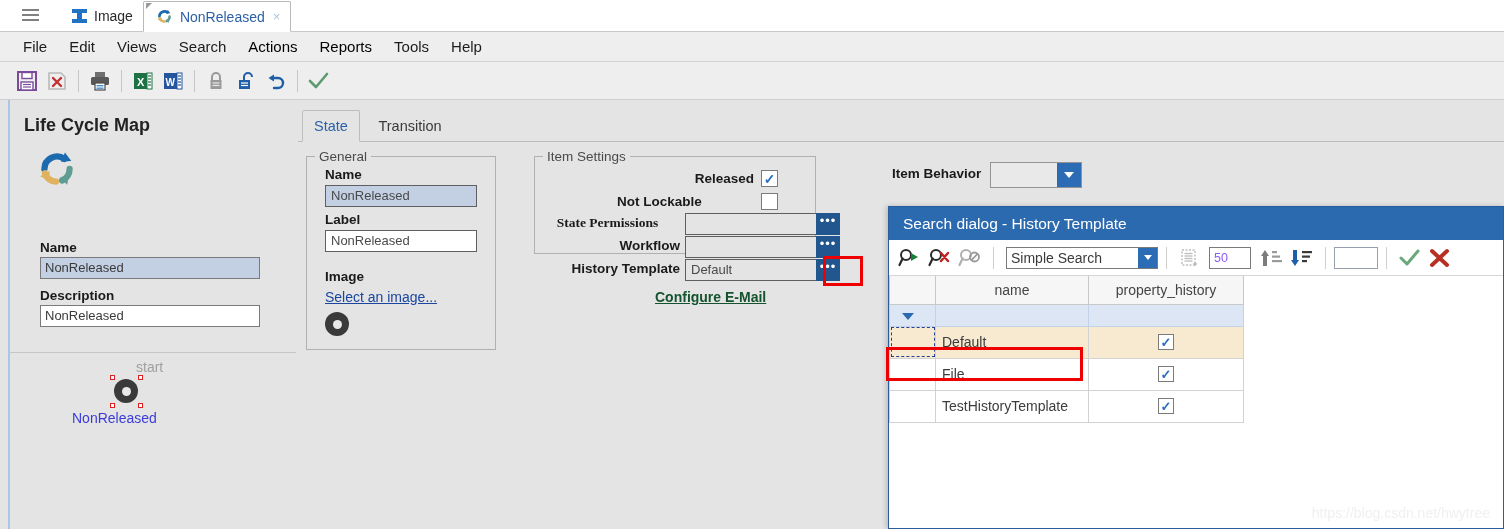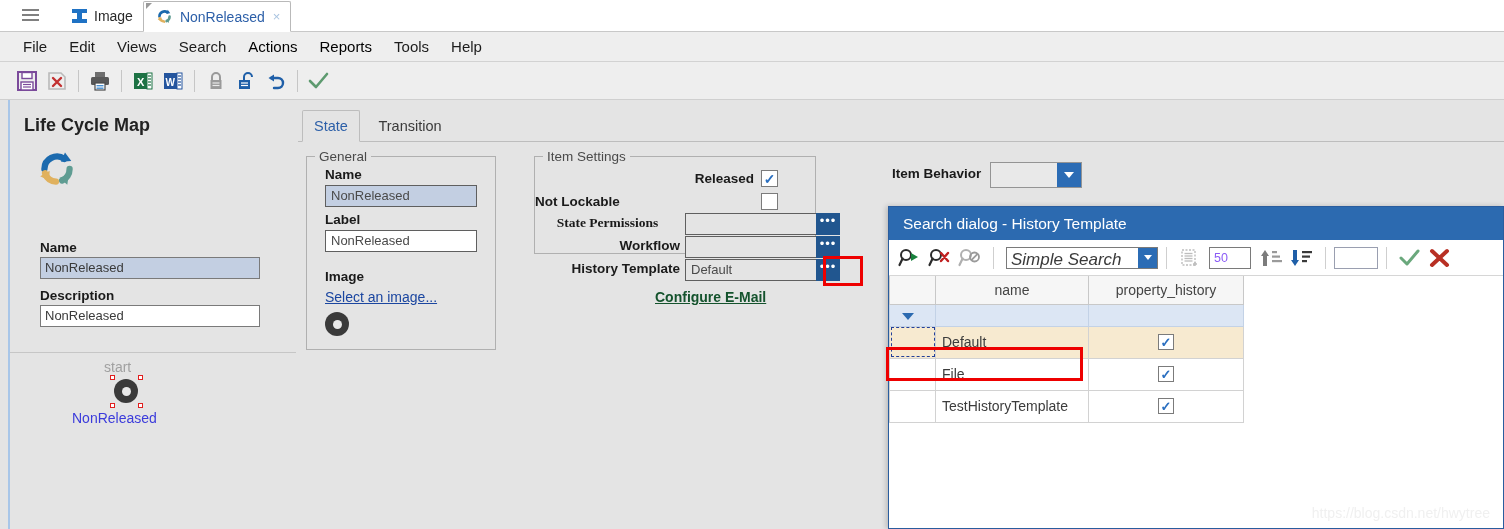--- a/index.html
+++ b/index.html
@@ -124,21 +124,21 @@
     font-family: "Liberation Sans", sans-serif;
     font-size: 13px; color: #3a3a3a;
     padding: 0 4px; line-height: 20px;
   }
   .lp-input.sel { background: #c3cfe2; }
   .lp-divider {
     position: absolute; left: 0; top: 252px; width: 286px; height: 1px; background: #c6c6c6;
   }
   .graph { position: absolute; left: 0; top: 253px; width: 286px; height: 176px; }
   .node-start-label {
-    position: absolute; font-size: 14px; color: #a0a0a0;
+    position: absolute; font-size: 14px; color: #a0a0a0; margin-left: 32px;
   }
   .node-circle {
     position: absolute; width: 24px; height: 24px; border-radius: 50%;
     background: #3a3a3a; display:flex; align-items:center; justify-content:center;
   }
   .node-circle i{ display:block; width:9px;height:9px;border-radius:50%;background:#e9e9e9; }
   .node-label {
     position: absolute; font-size: 14px; color: #3b3bdb;
   }
   .handle { position: absolute; width: 5px; height: 5px; background: #ffffff; border: 1px solid #e02020; }
@@ -231,21 +231,21 @@
     height: 36px; background: #ffffff;
     border-bottom: 1px solid #d6d6d6;
     display: flex; align-items: center; padding-left: 6px;
   }
   .dsep { width: 1px; height: 22px; background: #cfcfcf; margin: 0 8px; }
   .dbtn { width: 30px; height: 28px; display:flex; align-items:center; justify-content:center; cursor:pointer; }
   .search-combo {
     width: 152px; height: 22px; border: 1px solid #7a7a7a;
     background: #ffffff; display: flex; align-items: stretch; margin-left: 4px;
   }
-  .search-combo .sc-text { flex:1; font-size:17px; color:#3a3a3a; padding: 2px 4px; font-style: italic; }
+  .search-combo .sc-text { flex:1; font-size:14px; color:#3a3a3a; padding: 2px 4px; }
   .search-combo .sc-arrow { width:19px; background:#2b6cb5; display:flex; align-items:center; justify-content:center; }
   .search-combo .sc-arrow::after{
     content:""; border-left:4px solid transparent; border-right:4px solid transparent; border-top:5px solid #fff;
   }
   .numbox {
     width: 42px; height: 22px; border: 1px solid #7a7a7a; background: #fff;
     font-size: 12.5px; color: #8b5cf6; padding: 1px 4px; margin-left: 4px; line-height: 18px;
   }
   .blankbox { width: 44px; height: 22px; border: 1px solid #9a9fb0; background: #fff; }
 
@@ -467,21 +467,21 @@
           <i></i>
         </div>
     </div>
 
     <div class="groupbox" style="left:236px; top:56px; width:282px; height:98px;">
       <span class="gb-legend">Item Settings</span>
 
       <div class="lbl-bold" style="left:0px; top:14px; width:219px; text-align:right;">Released</div>
       <div class="cb checked" style="left:226px; top:13px;"></div>
 
-      <div class="lbl-bold" style="left:0px; top:37px; width:219px; text-align:left;">Not Lockable</div>
+      <div class="lbl-bold" style="left:15px; top:37px; width:219px; text-align:center;">Not Lockable</div>
       <div class="cb" style="left:226px; top:36px;"></div>
 
       <div class="lbl-bold" style="left:0px; top:58px; width:145px; text-align:center;font-family:Liberation Serif, serif;">State Permissions</div>
       <div class="fld grey" style="left:150px; top:56px; width:155px;"></div>
       <div class="ellipsis-btn" style="left:281px; top:56px;">•••</div>
 
       <div class="lbl-bold" style="left:0px; top:81px; width:145px; text-align:right;">Workflow</div>
       <div class="fld grey" style="left:150px; top:79px; width:155px;"></div>
       <div class="ellipsis-btn" style="left:281px; top:79px;">•••</div>
 

